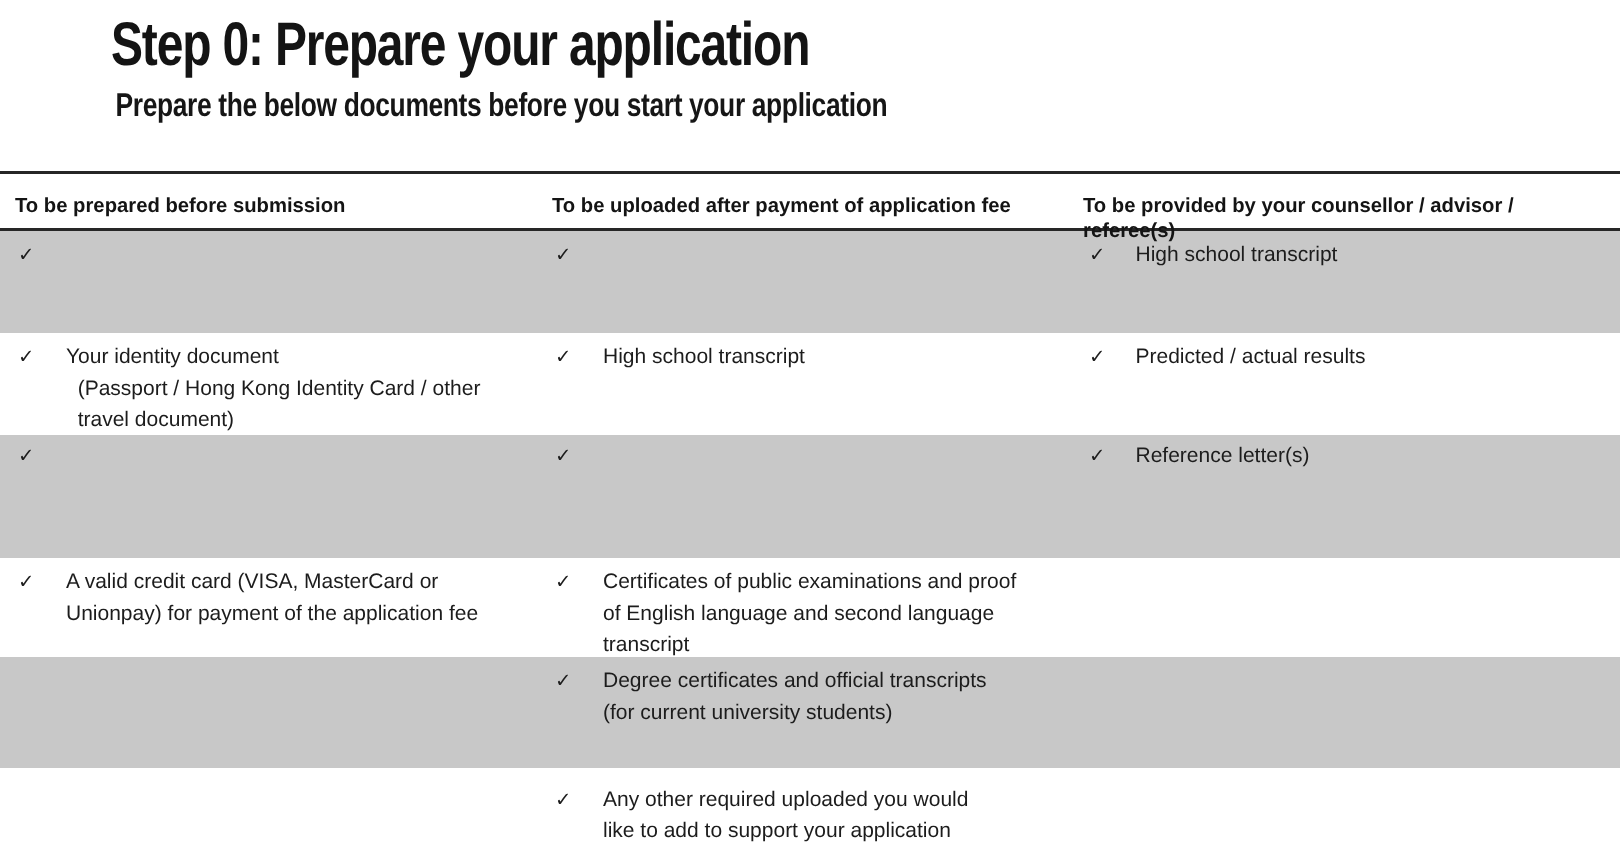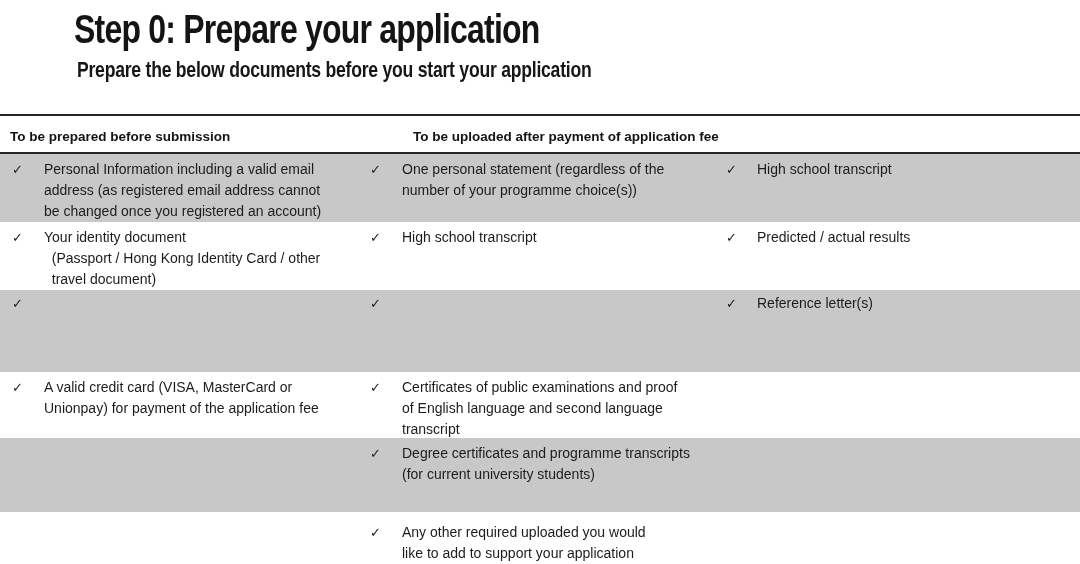--- a/index.html
+++ b/index.html
@@ -58,21 +58,21 @@
   }
   .header-cell {
     font-size: 13.5px;
     font-weight: bold;
     line-height: 16.5px;
     color: #141414;
     padding-top: 13px;
     white-space: pre;
   }
   .header-cell.c1 { padding-left: 10px; }
-  .header-cell.c2 { padding-left: 8px; margin-left: 45px; }
+  .header-cell.c2 { padding-left: 8px; }
   .header-cell.c3 { padding-left: 8px; }
 
   .body-row { width: 1080px; }
   .band-gray { background: #c8c8c8; }
   .band-white { background: #ffffff; }
   .row-1, .row-2 { height: 68px; }
   .row-3 { height: 82px; }
   .row-4 { height: 66px; }
   .row-5 { height: 74px; }
   .row-6 { height: 52px; }
@@ -107,33 +107,30 @@
 <div class="slide">
 
   <div class="title">Step 0: Prepare your application</div>
   <div class="subtitle">Prepare the below documents before you start your application</div>
 
   <div class="doc-table">
 
     <div class="grid-row thead">
       <div class="header-cell c1">To be prepared before submission</div>
       <div class="header-cell c2">To be uploaded after payment of application fee</div>
+      <div class="header-cell c3">To be provided by your counsellor / advisor /
+referee(s)</div>
     </div>
 
     <div class="grid-row body-row row-1 band-gray">
       <div class="cell c1">
         <span class="check">✓</span>
-        <span class="cell-text">Personal Information including a valid email
-address (as registered email address cannot
-be changed once you registered an account)</span>
-      </div>
-      <div class="cell c2">
-        <span class="check">✓</span>
-        <span class="cell-text">One personal statement (regardless of the
-number of your programme choice(s))</span>
+      </div>
+      <div class="cell c2">
+        <span class="check">✓</span>
       </div>
       <div class="cell c3">
         <span class="check">✓</span>
         <span class="cell-text">High school transcript</span>
       </div>
     </div>
 
     <div class="grid-row body-row row-2 band-white">
       <div class="cell c1">
         <span class="check">✓</span>
@@ -176,21 +173,21 @@
 of English language and second language
 transcript</span>
       </div>
       <div class="cell c3"></div>
     </div>
 
     <div class="grid-row body-row row-5 band-gray">
       <div class="cell c1"></div>
       <div class="cell c2">
         <span class="check">✓</span>
-        <span class="cell-text">Degree certificates and programme transcripts
+        <span class="cell-text">Degree certificates and official transcripts
 (for current university students)</span>
       </div>
       <div class="cell c3"></div>
     </div>
 
     <div class="grid-row body-row row-6 band-white">
       <div class="cell c1"></div>
       <div class="cell c2">
         <span class="check">✓</span>
         <span class="cell-text">Any other required uploaded you would

